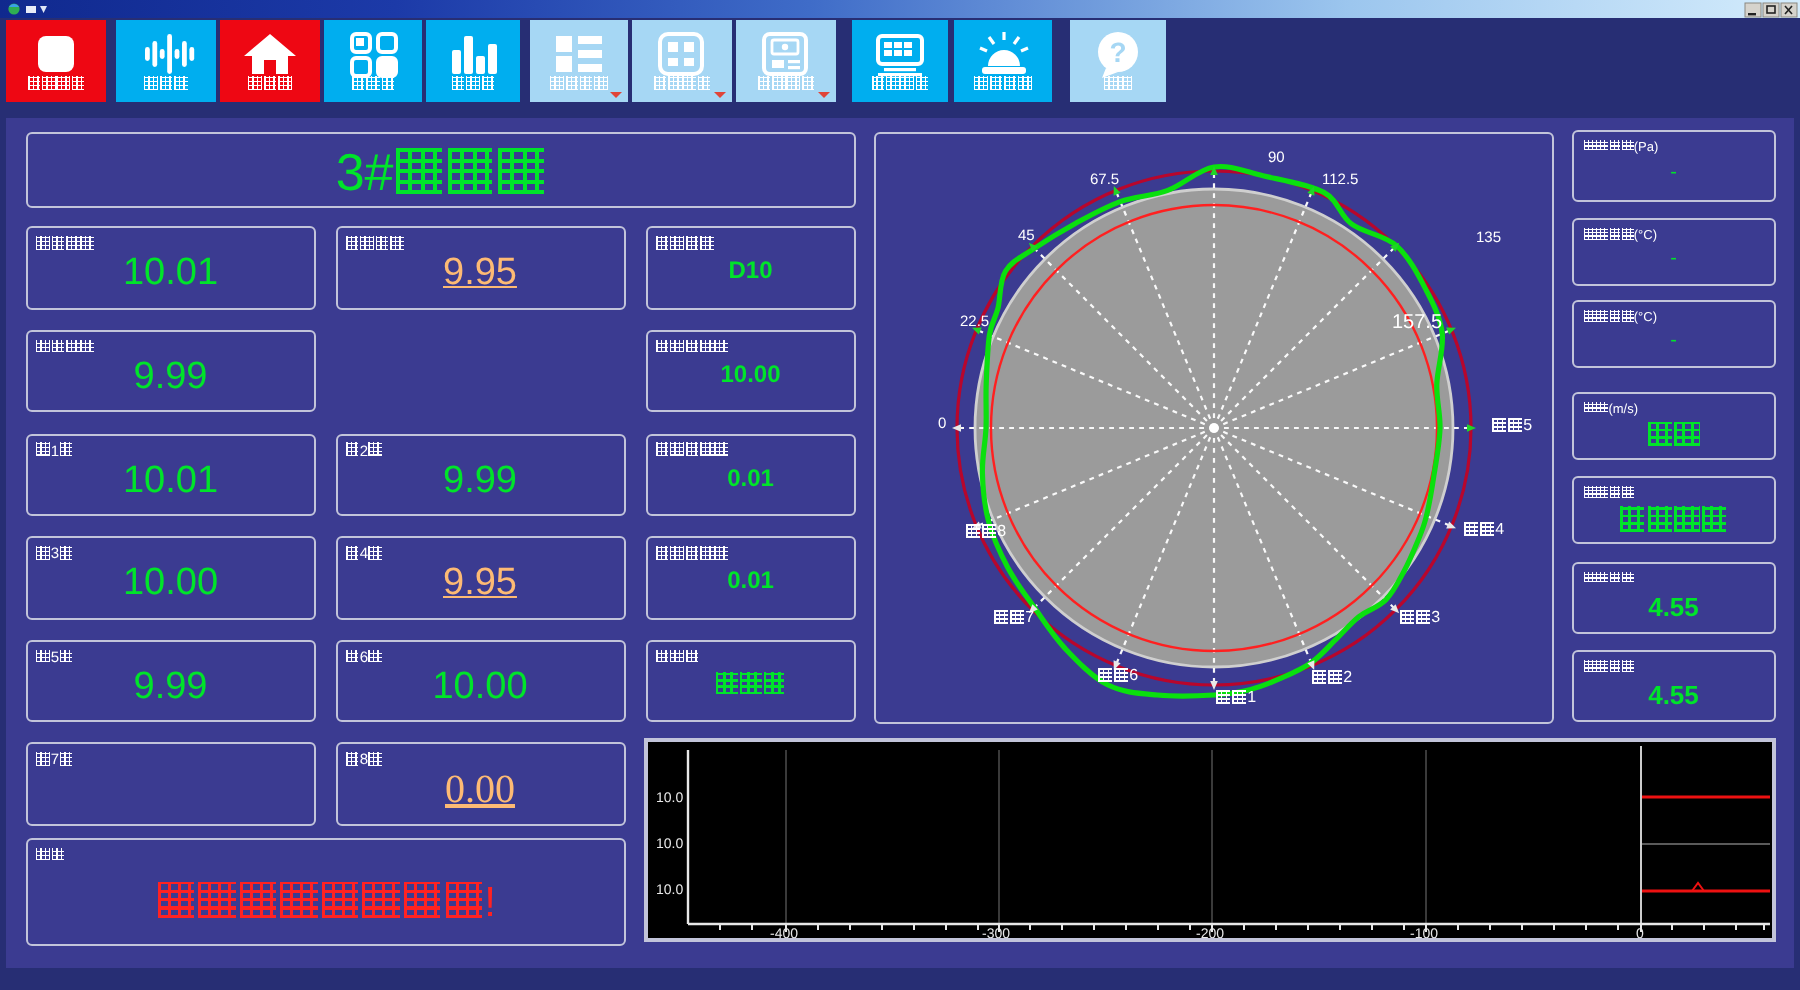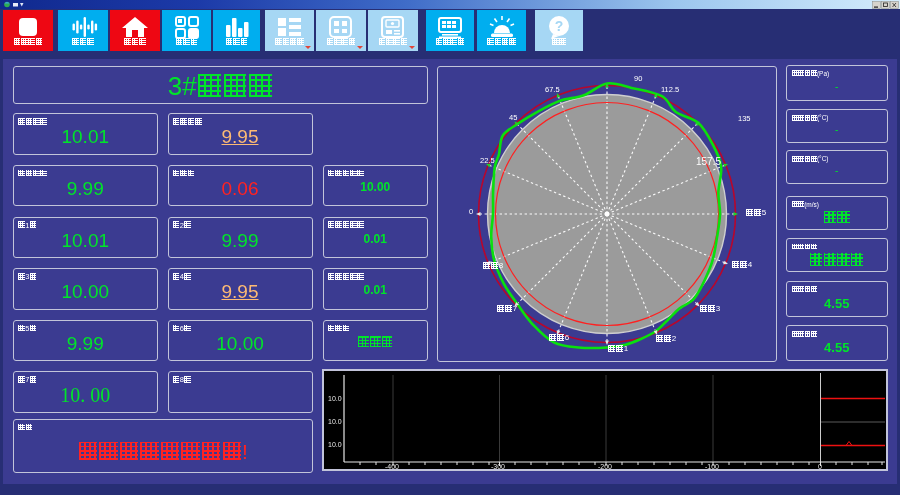--- a/index.html
+++ b/index.html
@@ -180,28 +180,28 @@
     </div>
 
 <div class="box" style="left:13px;top:113.3px;width:144.5px;height:41.5px;">
       <div class="lab"><i class="hz"></i><i class="hz"></i><i class="hz"></i><i class="hz"></i></div>
       <div class="val g" style="top:12px;">10.01</div>
     </div>
 <div class="box" style="left:167.5px;top:113.3px;width:145px;height:41.5px;">
       <div class="lab"><i class="hz"></i><i class="hz"></i><i class="hz"></i><i class="hz"></i></div>
       <div class="val y" style="top:12px;">9.95</div>
     </div>
+<div class="box" style="left:322.5px;top:113.3px;width:105.5px;height:41.5px;">
+      <div class="lab"><i class="hz"></i><i class="hz"></i><i class="hz"></i><i class="hz"></i></div>
+      <div class="val g sm" style="top:14px;">D10</div>
+    </div>
 <div class="box" style="left:13px;top:164.9px;width:144.5px;height:41.5px;">
       <div class="lab"><i class="hz"></i><i class="hz"></i><i class="hz"></i><i class="hz"></i></div>
       <div class="val g" style="top:12px;">9.99</div>
     </div>
-<div class="box" style="left:167.5px;top:164.9px;width:145px;height:41.5px;">
-      <div class="lab"><i class="hz"></i><i class="hz"></i><i class="hz"></i></div>
-      <div class="val r" style="top:12px;">0.06</div>
-    </div>
 <div class="box" style="left:322.5px;top:164.9px;width:105.5px;height:41.5px;">
       <div class="lab"><i class="hz"></i><i class="hz"></i><i class="hz"></i><i class="hz"></i><i class="hz"></i></div>
       <div class="val g sm" style="top:14px;">10.00</div>
     </div>
 <div class="box" style="left:13px;top:216.5px;width:144.5px;height:41.5px;">
       <div class="lab"><i class="hz"></i>1<i class="hz"></i></div>
       <div class="val g" style="top:12px;">10.01</div>
     </div>
 <div class="box" style="left:167.5px;top:216.5px;width:145px;height:41.5px;">
       <div class="lab"><i class="hz"></i>2<i class="hz"></i></div>
@@ -230,24 +230,24 @@
 <div class="box" style="left:167.5px;top:319.7px;width:145px;height:41.5px;">
       <div class="lab"><i class="hz"></i>6<i class="hz"></i></div>
       <div class="val g" style="top:12px;">10.00</div>
     </div>
 <div class="box" style="left:322.5px;top:319.7px;width:105.5px;height:41.5px;">
       <div class="lab"><i class="hz"></i><i class="hz"></i><i class="hz"></i></div>
       <div class="val g sm" style="top:14px;"><i class="hz"></i><i class="hz"></i><i class="hz"></i></div>
     </div>
 <div class="box" style="left:13px;top:371.3px;width:144.5px;height:41.5px;">
       <div class="lab"><i class="hz"></i>7<i class="hz"></i></div>
-      <div class="val g serif" style="top:12px;">10. 00</div>
     </div>
 <div class="box" style="left:167.5px;top:371.3px;width:145px;height:41.5px;">
       <div class="lab"><i class="hz"></i>8<i class="hz"></i></div>
+      <div class="val y serif" style="top:12px;">0.00</div>
     </div>
 <div class="box" style="left:13px;top:418.6px;width:299.5px;height:54.7px;">
       <div class="lab"><i class="hz"></i><i class="hz"></i></div>
       <div class="val r big" style="top:20px;font-size:21px;"><i class="hz"></i><i class="hz"></i><i class="hz"></i><i class="hz"></i><i class="hz"></i><i class="hz"></i><i class="hz"></i><i class="hz"></i>!</div>
     </div>
 
 <div class="box" style="left:785.5px;top:64.5px;width:102.5px;height:36.7px;">
       <div class="lab" style="font-size:6.5px;top:4px;left:5px;"><i class="hz"></i><i class="hz"></i><i class="hz"></i><i class="hz"></i>(Pa)</div>
       <div class="val g" style="top:15.4px;font-size:10px;">-</div>
     </div>

